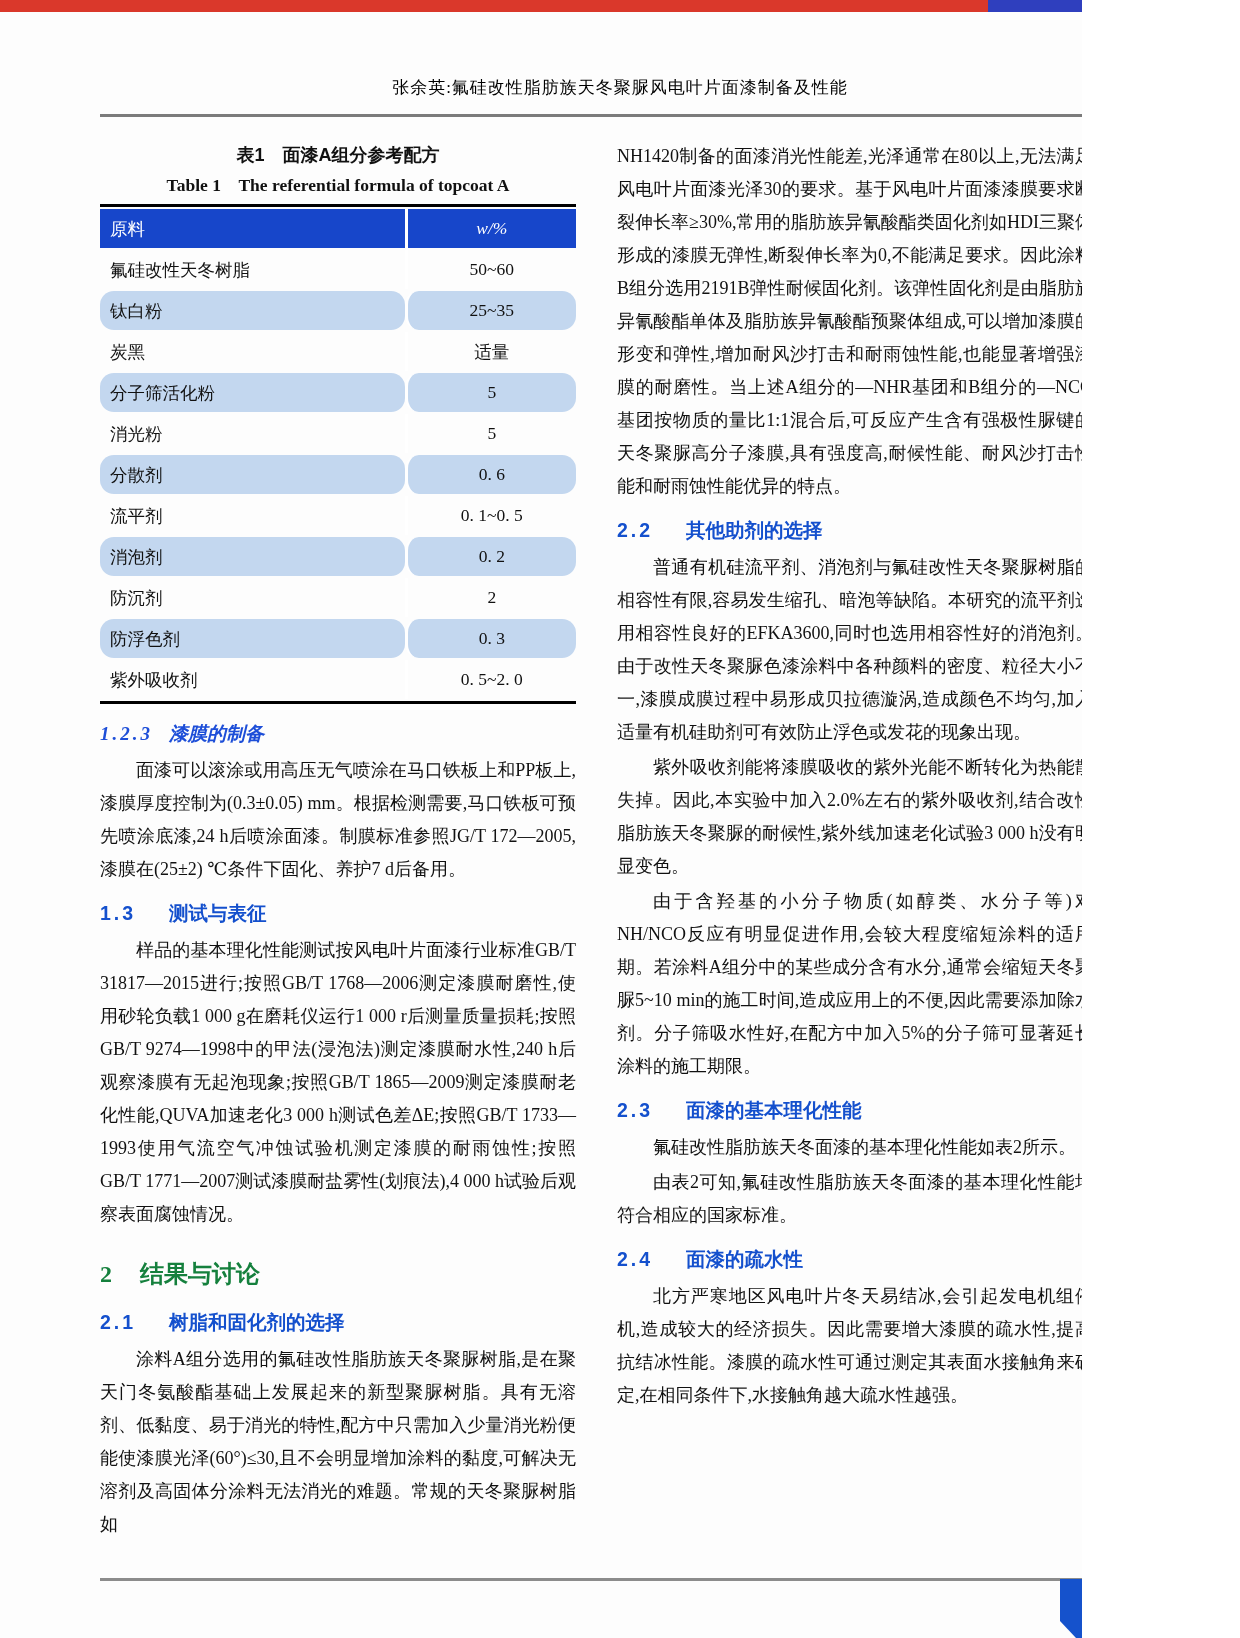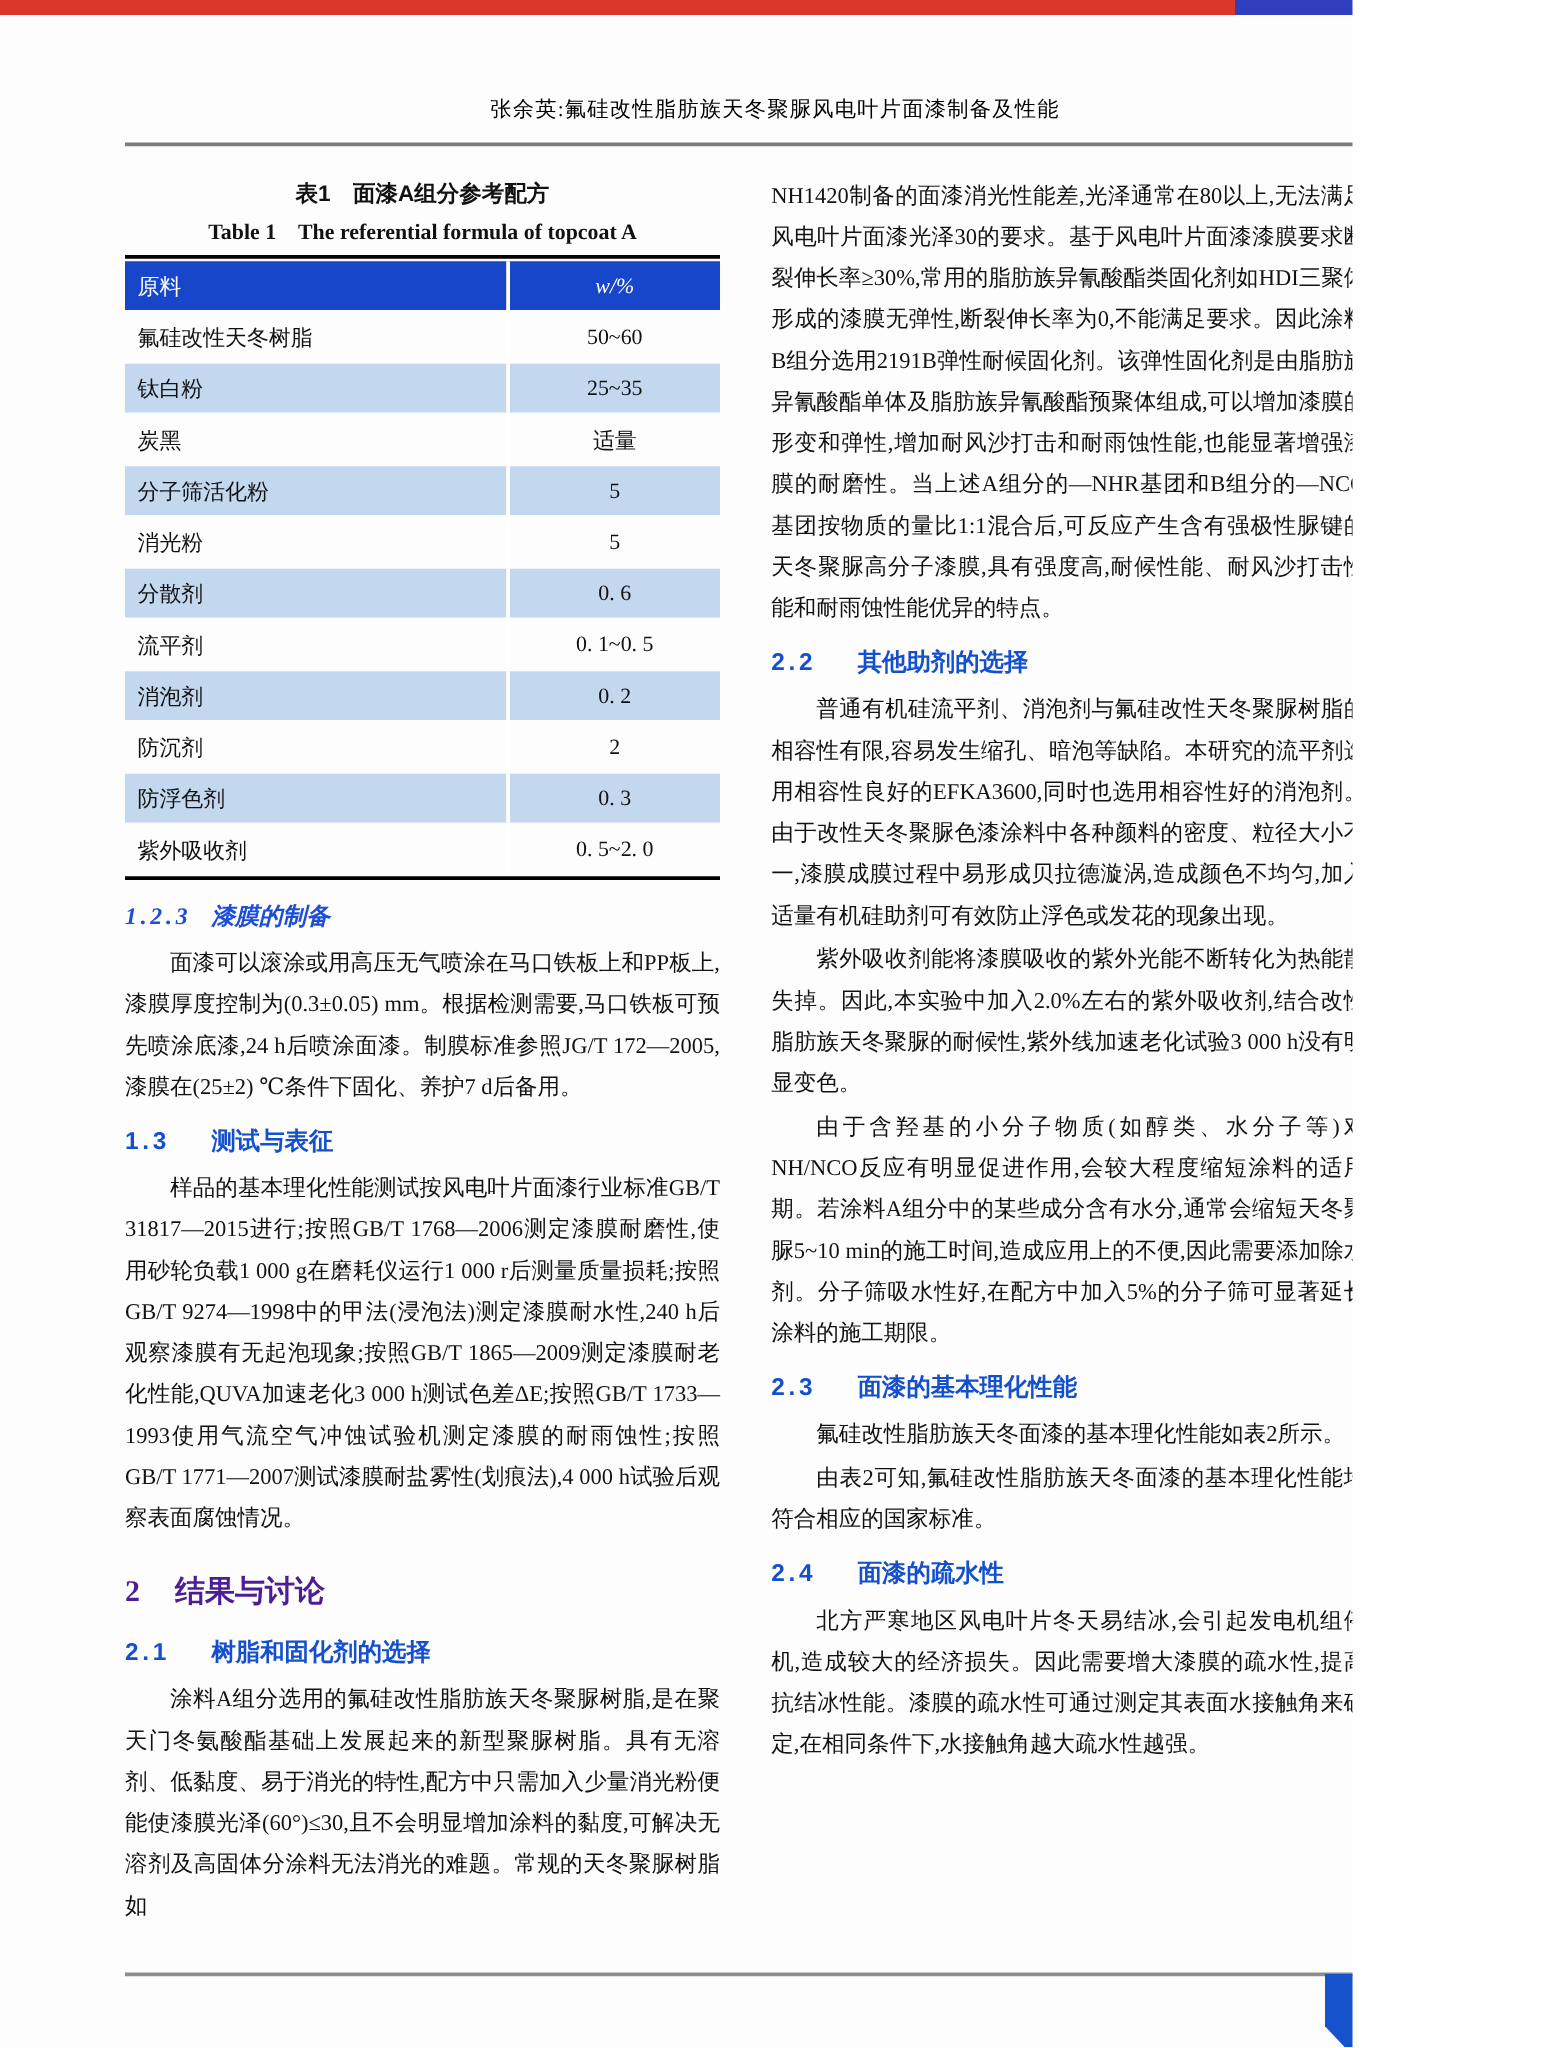--- a/index.html
+++ b/index.html
@@ -23,29 +23,29 @@
         font-size:18px;text-align:center;line-height:30px;}
   .cap-en{font-weight:bold;font-size:17.5px;text-align:center;line-height:30px;margin-bottom:4px;}
   
   .t1wrap{border-top:3px solid #000;border-bottom:3px solid #000;}
   table.t1{width:100%;border-collapse:separate;border-spacing:0 2px;}
   table.t1 th,table.t1 td{height:31px;font-size:17.5px;font-weight:normal;padding:4px;}
   table.t1 .c1{width:64%;text-align:left;padding-left:10px;}
   table.t1 .c2{width:36%;text-align:center;border-left:3px solid #ffffff;}
   table.t1 thead th{background:#1746ca;color:#ffffff;}
   table.t1 thead .c2{font-style:italic;font-family:"Liberation Serif",serif;}
-  table.t1 tr.alt td{background:#c3d7ef;}
+  table.t1 tr.alt td{background:#c3d7ef;border-radius:14px;}
   
   .h-kai{color:#1d4ed8;font-style:italic;font-size:19px;font-weight:bold;
         margin:16px 0 6px 0;line-height:28px;}
   .h-kai .num{letter-spacing:3px;margin-right:16px;}
   .h-bold{color:#1450cd;font-family:"Liberation Sans","DejaVu Sans",sans-serif;
         font-weight:bold;font-size:19.5px;margin:12px 0 6px 0;line-height:30px;}
   .h-bold .num{letter-spacing:3px;margin-right:33px;font-family:Liberation Sans, sans-serif;}
-  .h-major{color:#4c1d95;font-family:"Liberation Sans","DejaVu Sans",sans-serif;
+  .h-major{color:#15803d;font-family:"Liberation Sans","DejaVu Sans",sans-serif;
         font-weight:bold;font-size:24px;margin:26px 0 16px 0;line-height:34px;}
   .h-major .num{margin-right:28px;font-family:"Liberation Serif",serif;}
   
   .side-tab{position:absolute;left:1170px;top:452px;width:70px;height:400px;background:#1141c6;
         clip-path:polygon(0 46px,46px 0,100% 0,100% 100%,46px 100%,0 354px);
         display:flex;flex-direction:column;align-items:center;justify-content:center;gap:20px;}
   .side-tab span{color:#ffffff;font-family:"Liberation Sans","DejaVu Sans",sans-serif;
         font-weight:bold;font-size:26px;line-height:26px;}
   
   .foot-rule{position:absolute;left:100px;top:1578px;width:1055px;height:3px;background:#8c8c8c;}

